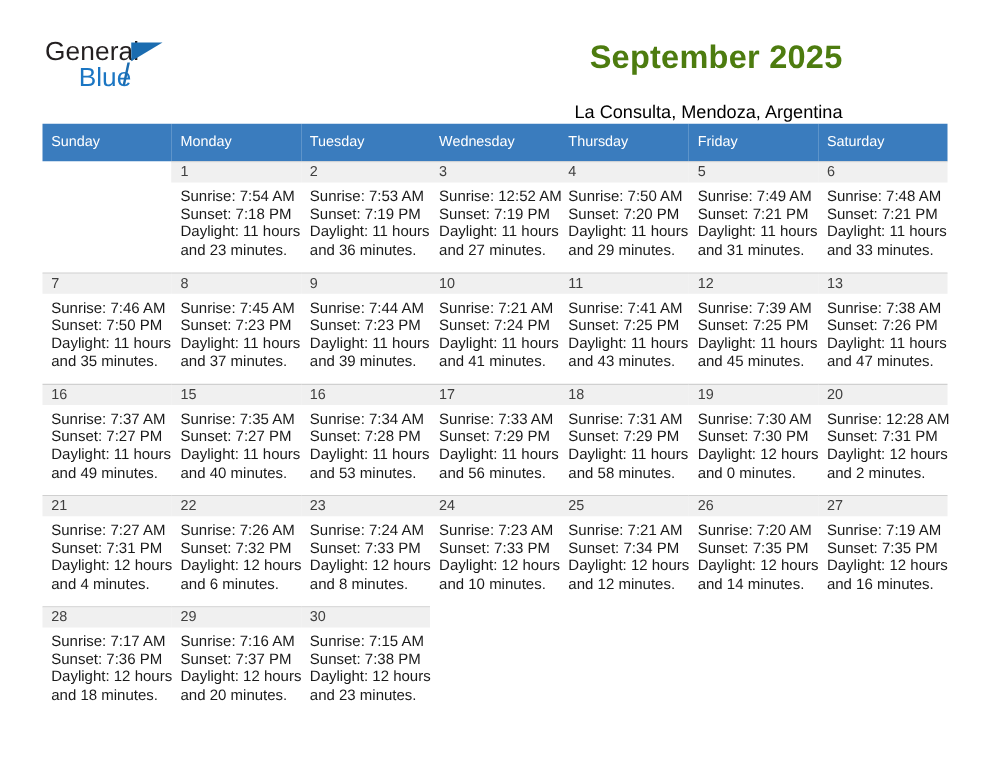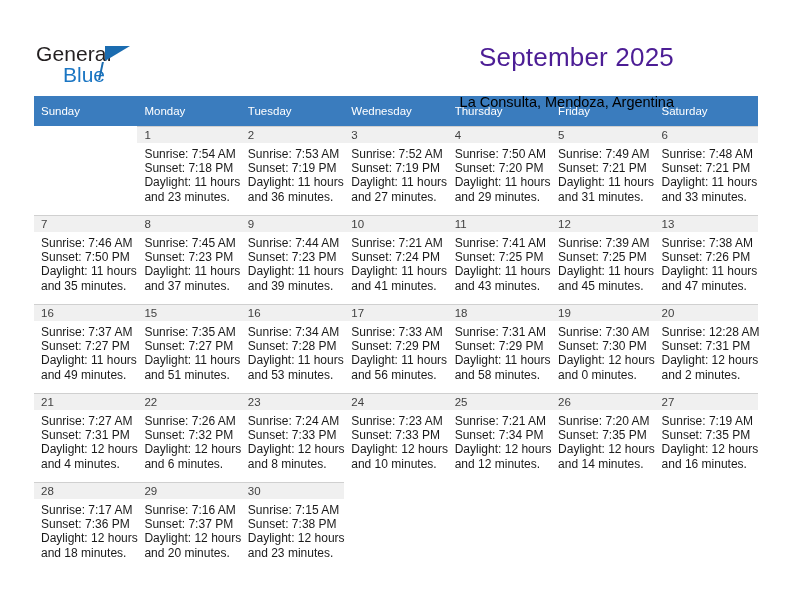--- a/index.html
+++ b/index.html
@@ -12,21 +12,21 @@
     height: 612px;
     font-family: "Liberation Sans", sans-serif;
     color: #000000;
     overflow: hidden;
   }
   .page {
     position: relative;
     width: 708px;
     height: 612px;
     box-sizing: border-box;
-    padding: 12px 34px;
+    padding: 0 34px;
   }
 
   
   .header {
     display: flex;
     align-items: flex-start;
     justify-content: space-between;
     padding-top: 30px;
     height: 72px;
     box-sizing: border-box;
@@ -70,35 +70,35 @@
     background: #1b6cb0;
     transform: skewX(-12deg);
   }
 
   .title-block {
     text-align: right;
     padding-top: 0px;
   }
   .cal-title {
     font-size: 26px;
-    font-weight: normal;
-    color: #4c1d95;
+    font-weight: bold;
+    color: #4d7c0f;
     line-height: 30px;
     letter-spacing: .2px;
   }
   .cal-subtitle {
     font-size: 14.5px;
     color: #000000;
     line-height: 20px;
     margin-top: 20px;
   }
 
   
   .calendar {
-    margin-top: 12px;
+    margin-top: 27px;
     width: 724px;
     border-collapse: collapse;
     table-layout: fixed;
   }
   .calendar th {
     background: #3a7cbe;
     color: #ffffff;
     font-size: 11.5px;
     font-weight: normal;
     text-align: left;
@@ -198,21 +198,21 @@
                 <div>Sunset: 7:19 PM</div>
                 <div>Daylight: 11 hours</div>
                 <div>and 36 minutes.</div>
               </div>
             </div>
           </td>
           <td>
             <div class="cell filled">
               <div class="daynum">3</div>
               <div class="lines">
-                <div>Sunrise: 7:52 AM</div>
+                <div>Sunrise: 12:52 AM</div>
                 <div>Sunset: 7:19 PM</div>
                 <div>Daylight: 11 hours</div>
                 <div>and 27 minutes.</div>
               </div>
             </div>
           </td>
           <td>
             <div class="cell filled">
               <div class="daynum">4</div>
               <div class="lines">
@@ -337,21 +337,21 @@
               </div>
             </div>
           </td>
           <td>
             <div class="cell filled">
               <div class="daynum">15</div>
               <div class="lines">
                 <div>Sunrise: 7:35 AM</div>
                 <div>Sunset: 7:27 PM</div>
                 <div>Daylight: 11 hours</div>
-                <div>and 51 minutes.</div>
+                <div>and 40 minutes.</div>
               </div>
             </div>
           </td>
           <td>
             <div class="cell filled">
               <div class="daynum">16</div>
               <div class="lines">
                 <div>Sunrise: 7:34 AM</div>
                 <div>Sunset: 7:28 PM</div>
                 <div>Daylight: 11 hours</div>

